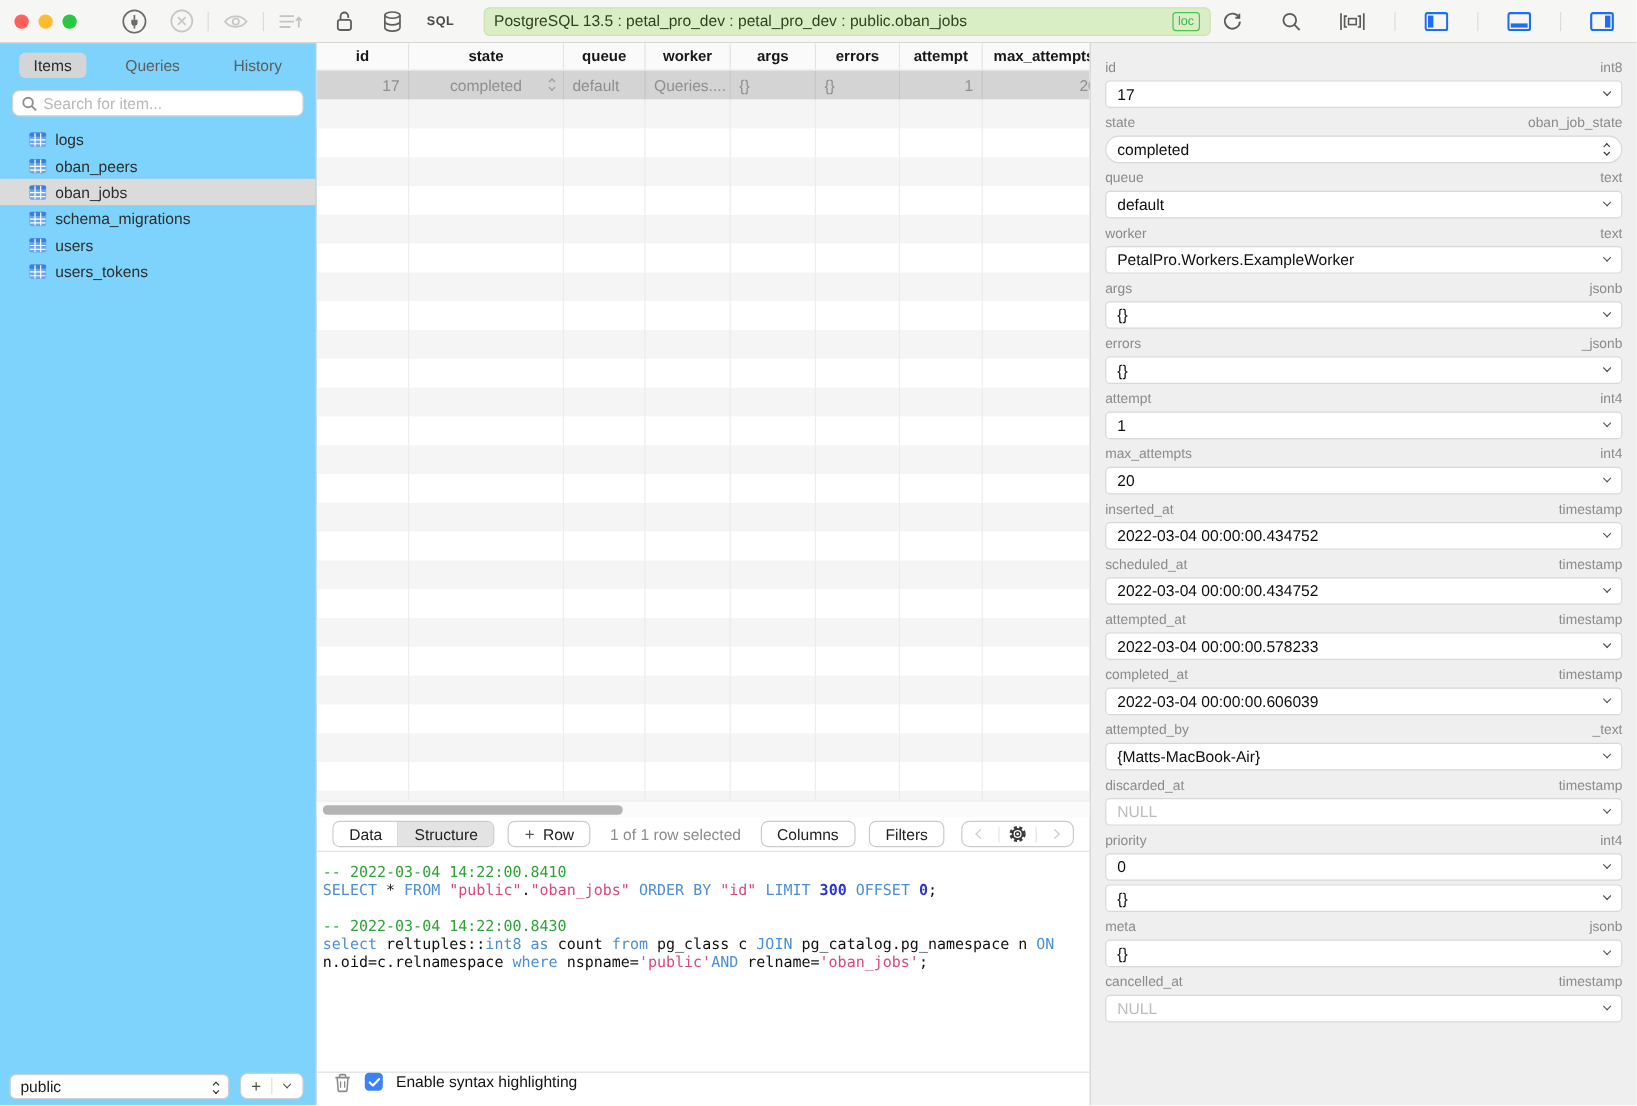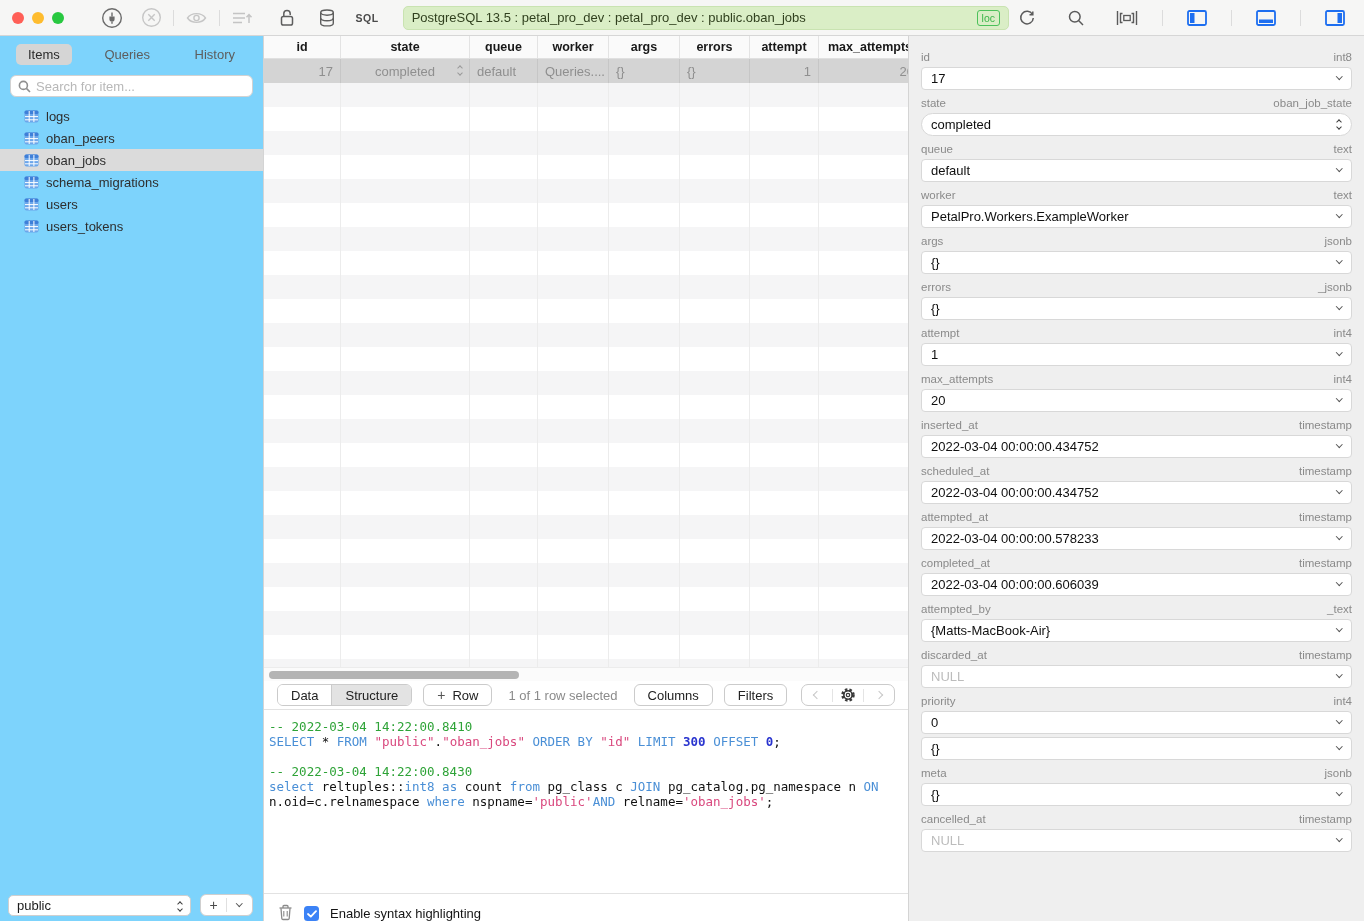--- a/index.html
+++ b/index.html
@@ -106,21 +106,21 @@
   .sqlarea { height:184px; border-bottom:1px solid #e2e2e2; padding:9px 5px;
     font-family:"DejaVu Sans Mono","Liberation Mono",monospace; font-size:12.5px;
     line-height:15px; white-space:pre; overflow:hidden; }
   .tok-com { color:#2ea337; }
   .tok-kw  { color:#4a8fd6; }
   .tok-str { color:#d9487e; }
   .tok-num { color:#2a35cf; font-weight:bold; }
   .tok-pl  { color:#111; }
 
   
-  .statusbar { height:27px; display:flex; align-items:flex-end; padding:0 14px; gap:11px; }
+  .statusbar { height:27px; display:flex; align-items:flex-start; padding:0 14px; gap:11px; }
   .checkbox { width:15px; height:15px; border-radius:3.5px; background:#3b82f6;
     display:flex; align-items:center; justify-content:center; }
   .sb-label { font-size:13px; color:#141414; }
 
   
   .rp-search { height:22px; background:#fff; border:1px solid #d2d2d2; border-radius:7px;
     display:flex; align-items:center; padding:0 7px; gap:5px; margin-bottom:2px; }
   .f-head { display:flex; justify-content:space-between; margin-top:7px;
     font-size:11.5px; color:#8a8a8a; line-height:13px; }
   .f-box { margin-top:3px; height:23px; background:#fff; border:1px solid #d8d8d8;

